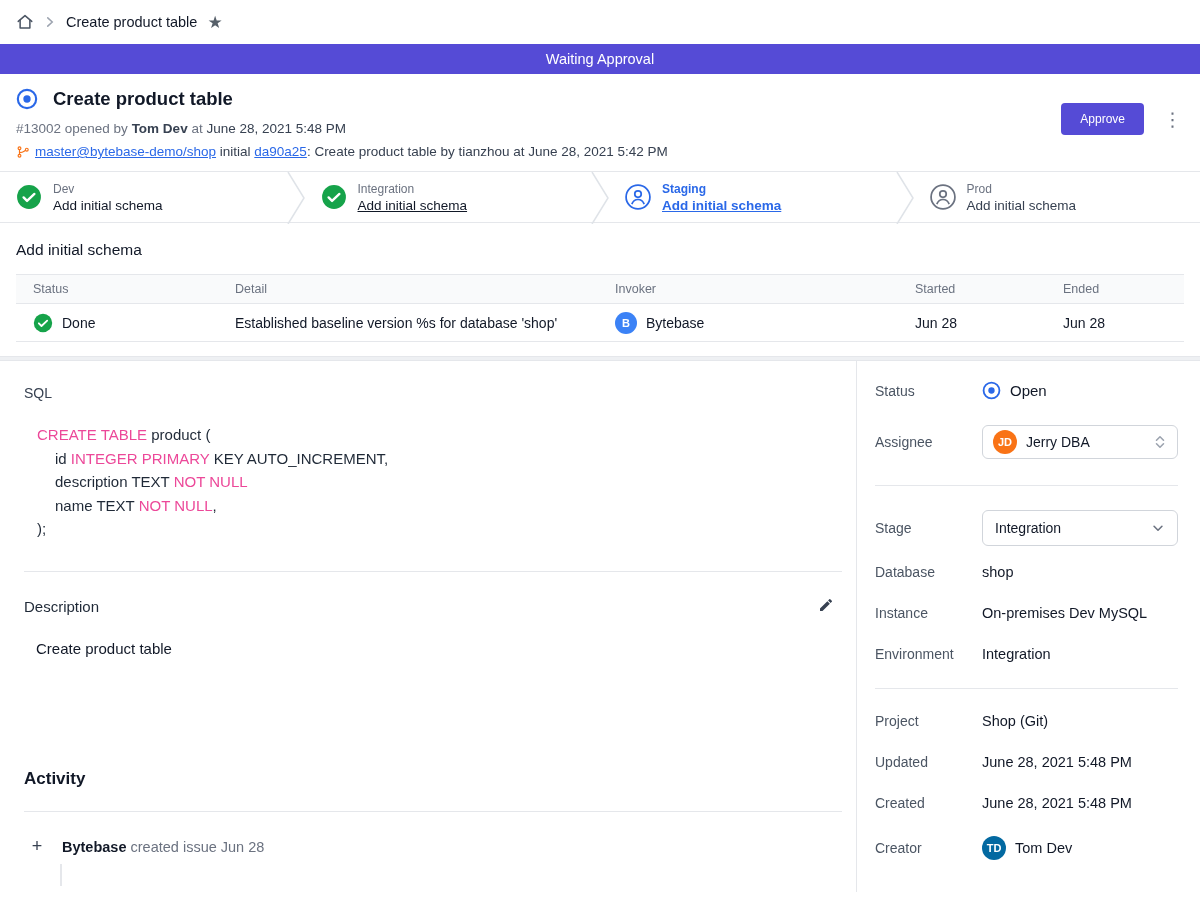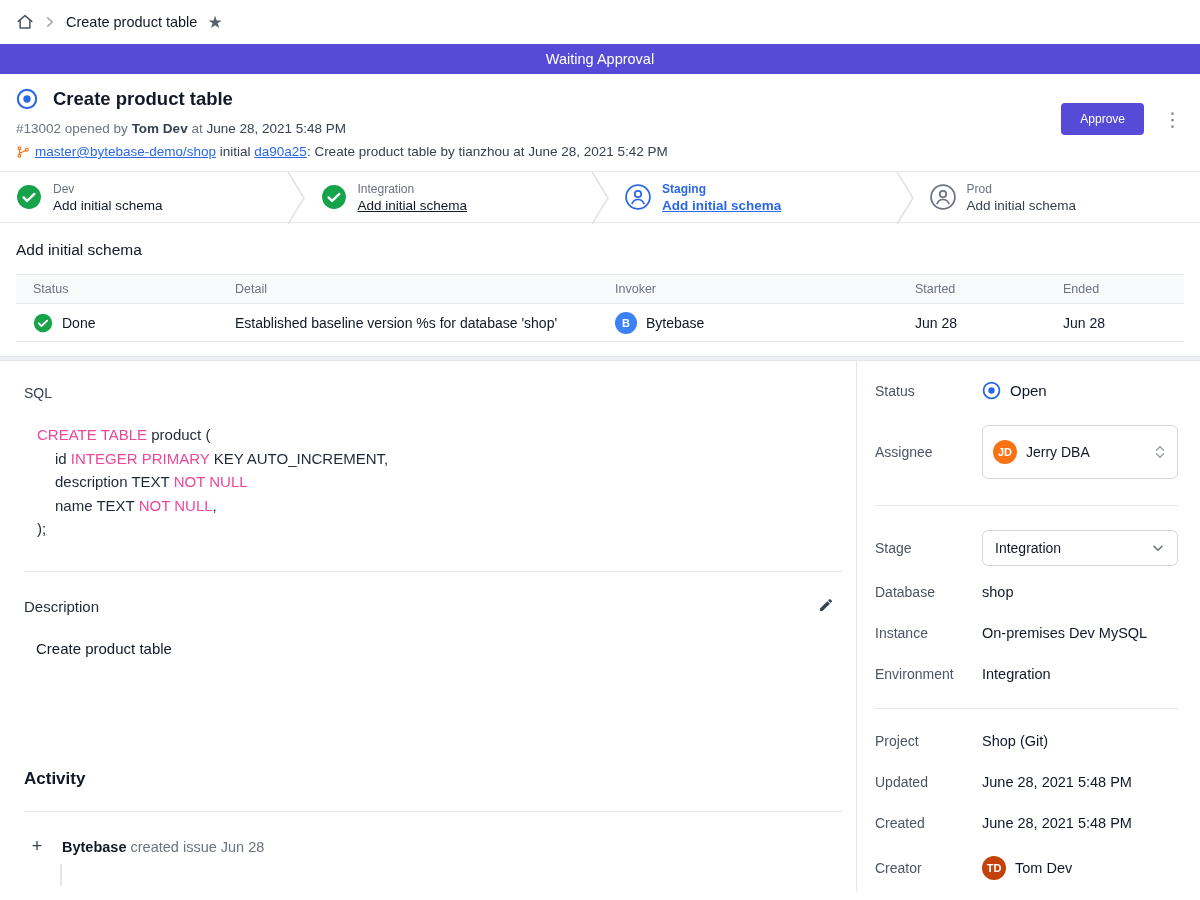--- a/index.html
+++ b/index.html
@@ -49,21 +49,21 @@
   .task-table { margin-top: 15px; }
   .thead, .trow { display: grid; grid-template-columns: 202px 380px 300px 148px 1fr; align-items: center; padding: 0 17px; }
   .thead { background: #f9fafb; border-top: 1px solid #e5e7eb; border-bottom: 1px solid #e5e7eb; height: 30px; font-size: 12.5px; color: #6b7280; font-weight: 500; }
   .trow { height: 38px; font-size: 14px; color: #111827; border-bottom: 1px solid #e5e7eb; background: #fff; cursor: pointer; }
   .cell-flex { display: flex; align-items: center; gap: 9px; }
   .avatar { border-radius: 50%; color: #fff; display: inline-flex; align-items: center; justify-content: center; font-weight: 700; flex: 0 0 auto; }
   .av-22 { width: 22px; height: 22px; font-size: 11px; }
   .av-24 { width: 24px; height: 24px; font-size: 11px; }
   .av-blue { background: #3b82f6; }
   .av-orange { background: #f97316; }
-  .av-teal { background: #c2410c; }
+  .av-teal { background: #0369a1; }
 
   .band { height: 5px; background: #eef0f3; border-top: 1px solid #e5e7eb; border-bottom: 1px solid #e5e7eb; }
 
   
   .main { display: flex; height: 531px; }
   .left { width: 857px; border-right: 1px solid #e5e7eb; padding: 24px 14px 0 24px; }
   .right { flex: 1; padding: 20px 22px 0 18px; }
 
   .sql-label { font-size: 14px; font-weight: 500; color: #374151; }
   .code { margin-top: 22px; padding-left: 13px; font-size: 15px; line-height: 23.5px; color: #1f2937; }
@@ -83,21 +83,21 @@
   .activity-text { font-size: 14.5px; color: #6b7280; }
   .actor { color: #111827; font-weight: 700; }
   .tl-line { width: 2px; height: 22px; background: #e5e7eb; margin-left: 36px; margin-top: 4px; }
 
   
   .side-row { display: grid; grid-template-columns: 107px 1fr; align-items: center; margin-bottom: 25px; }
   .side-label { font-size: 14px; color: #4b5563; }
   .side-value { font-size: 14.5px; color: #111827; }
   .side-value.flex { display: flex; align-items: center; gap: 9px; }
   .status-open { font-size: 15px; color: #111827; }
-  .dropdown { border: 1px solid #d1d5db; border-radius: 6px; background: #fff; display: flex; align-items: center; gap: 9px; padding: 0 10px; height: 54px; width: 100%; cursor: pointer; }
+  .dropdown { border: 1px solid #d1d5db; border-radius: 6px; background: #fff; display: flex; align-items: center; gap: 9px; padding: 0 10px; height: 34px; width: 100%; cursor: pointer; }
   .dropdown.short { height: 36px; padding: 0 12px; }
   .dd-name { font-size: 14px; color: #111827; }
   .dd-caret { margin-left: auto; display: inline-flex; }
   .side-divider { border: none; border-top: 1px solid #e5e7eb; margin: 26px 0 24px 0; }
   .side-row.tall { margin-bottom: 18px; }
 </style>
 </head>
 <body>
 
 <div class="crumb-bar">

